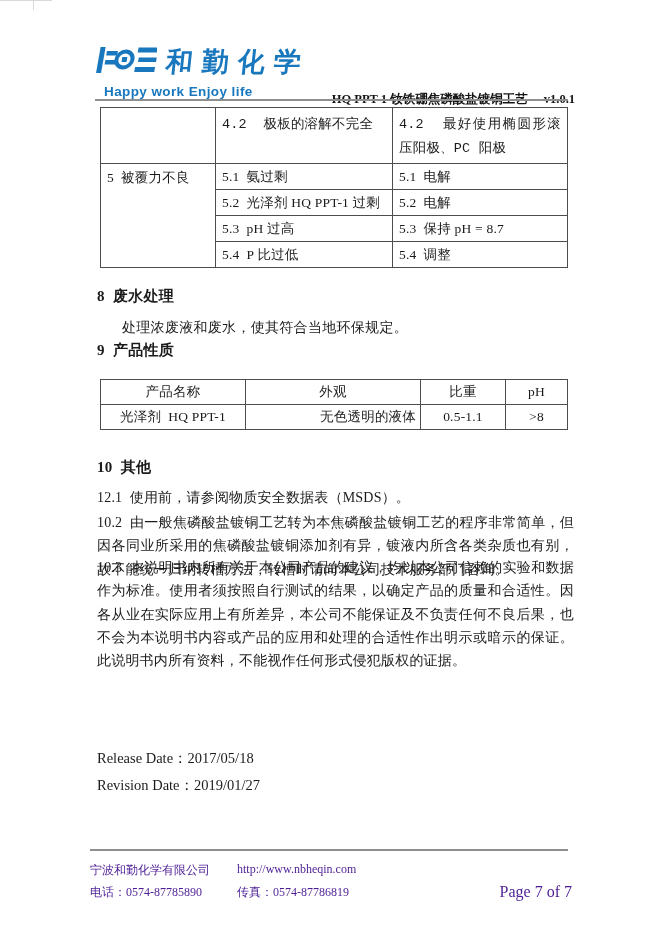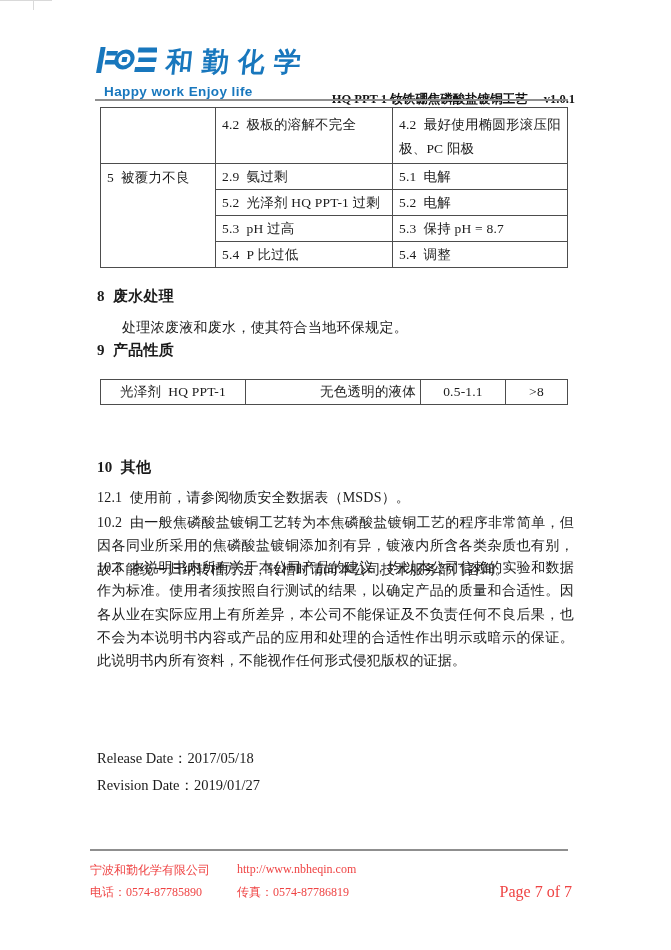--- a/index.html
+++ b/index.html
@@ -33,21 +33,21 @@
   .rule { height:2px; background:#8f8f8f; }
   .header-rule { left:95px; top:99px; width:473px; }
 
   
   table { border-collapse:collapse; table-layout:fixed; }
   .t1 { left:100px; top:107px; width:467px; }
   .t1 td {
     border:1px solid #4d4d4d; font-size:13.5px; padding:2px 6px;
     white-space:pre-wrap; vertical-align:middle; letter-spacing:0.2px;
   }
-  .t1 tr.tall td { height:44px; vertical-align:top; padding-top:5px; line-height:24px; }
+  .t1 tr.tall td { height:44px; vertical-align:top; padding-top:5px; line-height:24px;font-family:Liberation Mono, monospace; }
   .t1 tr.norm td { height:21px; }
   .t1 td.fault-cell { vertical-align:top; padding-top:5px; }
   .t1 td.just { text-align:justify; }
 
   .t2 { left:100px; top:379px; width:467px; }
   .t2 td {
     border:1px solid #4d4d4d; font-size:13.5px; height:22px;
     text-align:center; white-space:pre; letter-spacing:0.2px; padding:1px 4px;
   }
   .t2 td.left { text-align:right; padding-left:8px; }
@@ -63,21 +63,21 @@
   .p101  { top:486px; text-align:left; }
   .p102  { top:511px; }
   .p103  { top:556px; }
 
   .date-line { left:97px; font-size:14.5px; white-space:pre; }
   .rel { top:749px; }
   .rev { top:776px; }
 
   
   .footer-rule { left:90px; top:849px; width:478px; }
-  .ft { font-size:12px; color:#ef4444; white-space:pre; }
+  .ft { font-size:12px; color:#4c1d95; white-space:pre; }
   .ft-company { left:90px;  top:862px; }
   .ft-site    { left:237px; top:862px; }
   .ft-phone   { left:90px;  top:884px; }
   .ft-fax     { left:237px; top:884px; }
   .ft-page    { right:99px; top:883px; font-size:16px; }
 </style>
 </head>
 <body>
 
 <div class="page">
@@ -119,21 +119,21 @@
         <col style="width:175px">
       </colgroup>
     <tbody>
         <tr class="tall">
       <td></td>
       <td>4.2  极板的溶解不完全</td>
       <td class="just">4.2  最好使用椭圆形滚压阳极、PC 阳极</td>
     </tr>
     <tr class="norm">
       <td class="fault-cell" rowspan="4">5  被覆力不良</td>
-      <td>2.9  氨过剩</td>
+      <td>5.1  氨过剩</td>
       <td>5.1  电解</td>
     </tr>
     <tr class="norm">
       <td>5.2  光泽剂 HQ PPT-1 过剩</td>
       <td>5.2  电解</td>
     </tr>
     <tr class="norm">
       <td>5.3  pH 过高</td>
       <td>5.3  保持 pH = 8.7</td>
     </tr>
@@ -149,20 +149,26 @@
 
   <div class="abs h2 s9-h">9  产品性质</div>
   <table class="abs t2">
     <colgroup>
         <col style="width:145px">
         <col style="width:175px">
         <col style="width:85px">
         <col style="width:62px">
       </colgroup>
     <tbody>
+        <tr>
+      <td>产品名称</td>
+      <td>外观</td>
+      <td>比重</td>
+      <td>pH</td>
+    </tr>
     <tr>
       <td>光泽剂  HQ PPT-1</td>
       <td class="left">无色透明的液体</td>
       <td>0.5-1.1</td>
       <td>&gt;8</td>
     </tr>
   </tbody>
     </table>
 
   <div class="abs h2 s10-h">10  其他</div>

